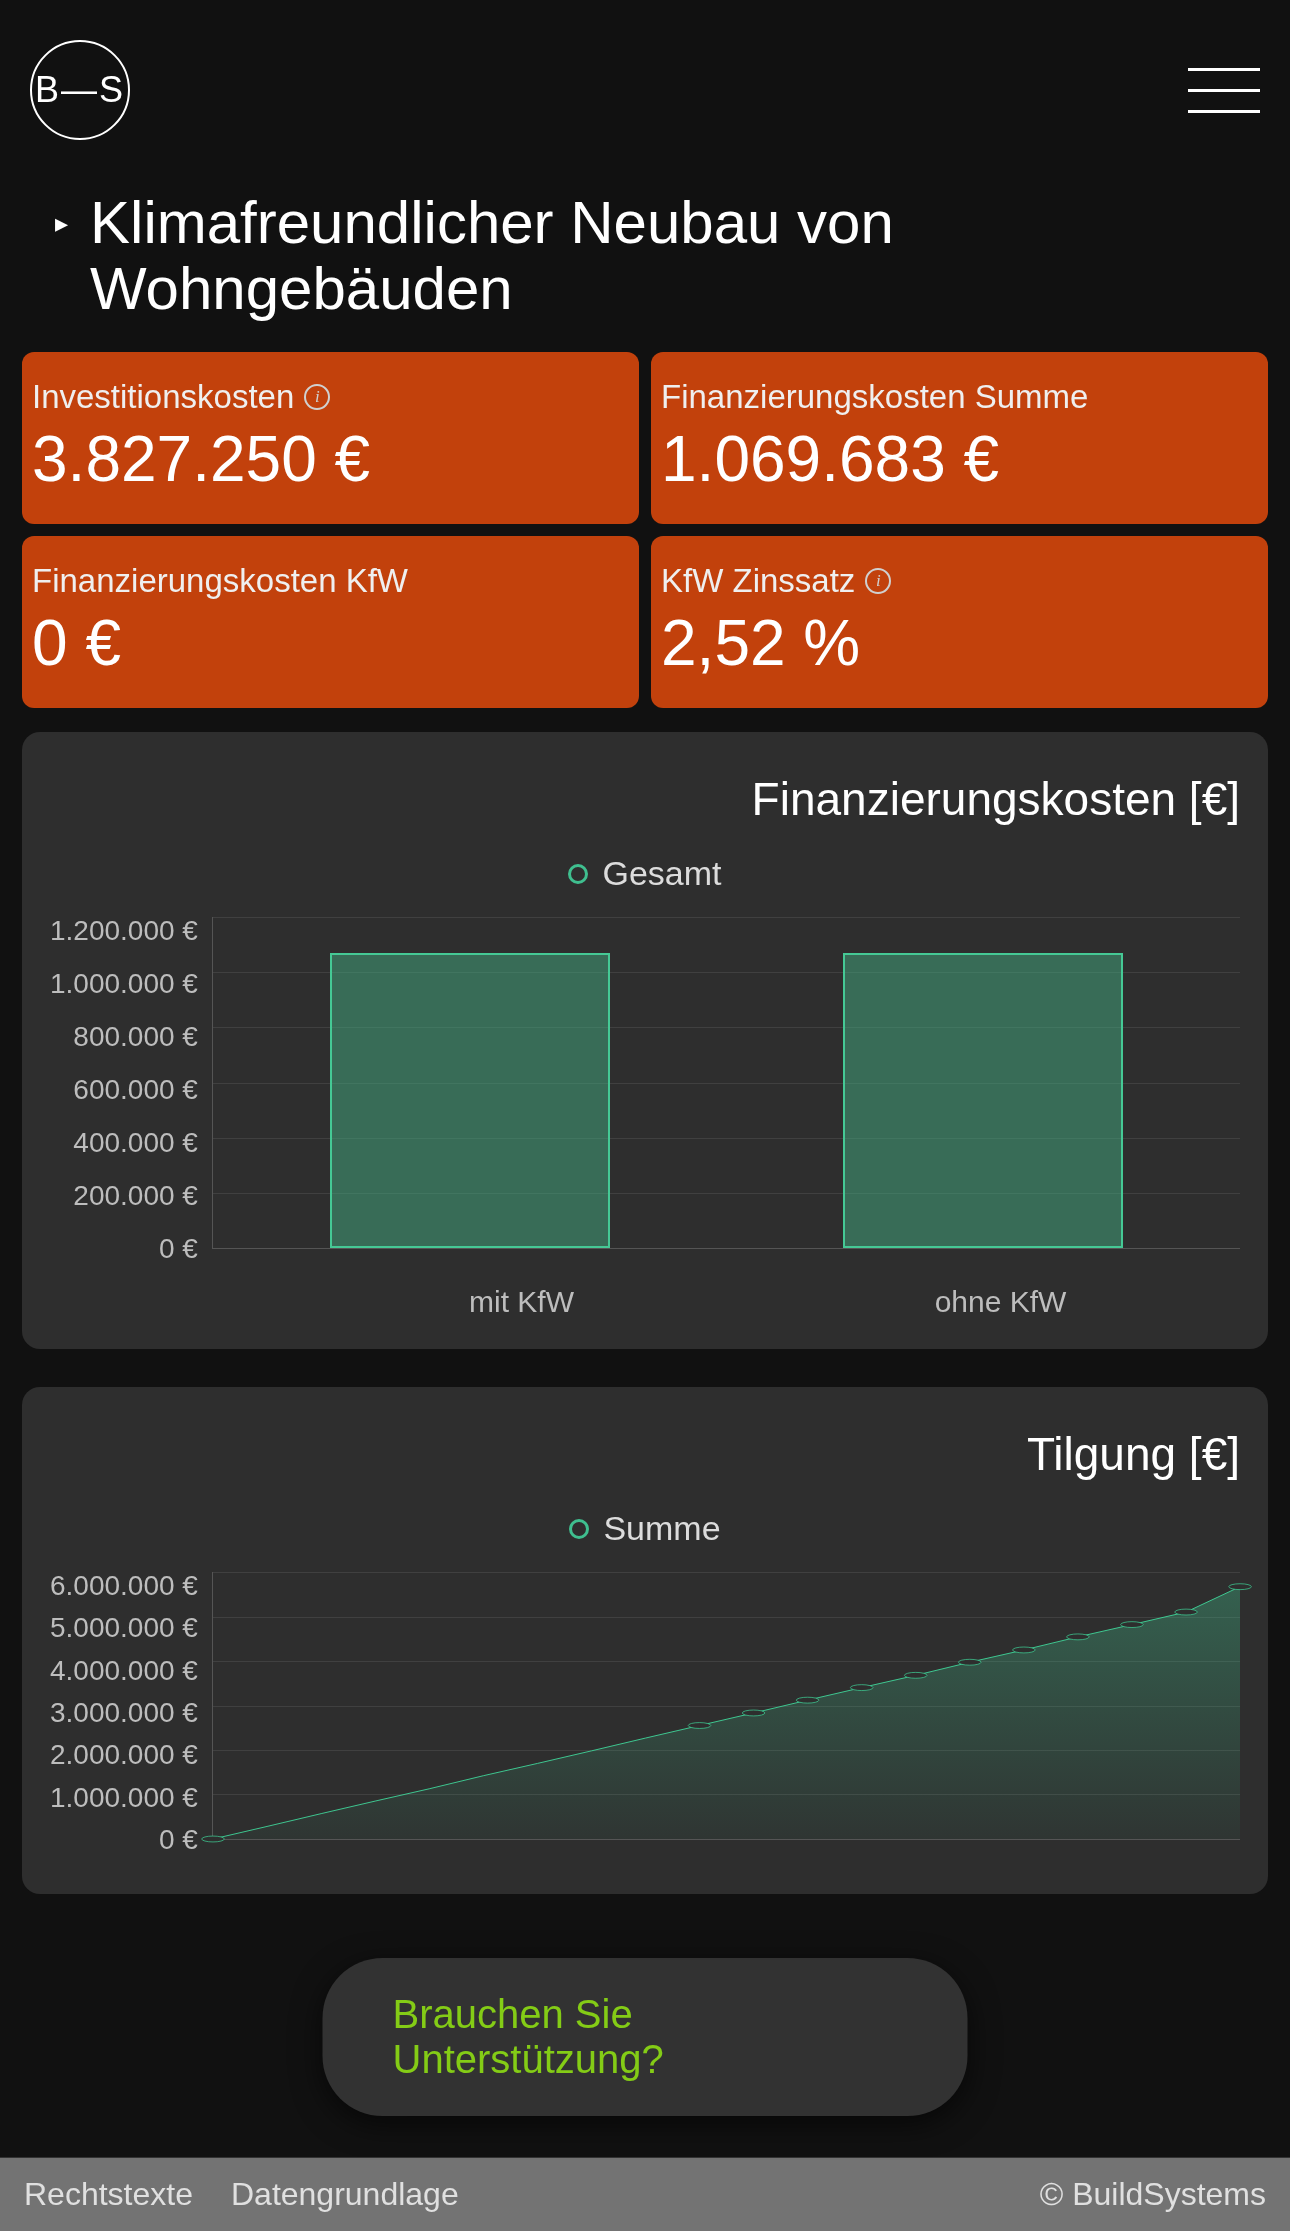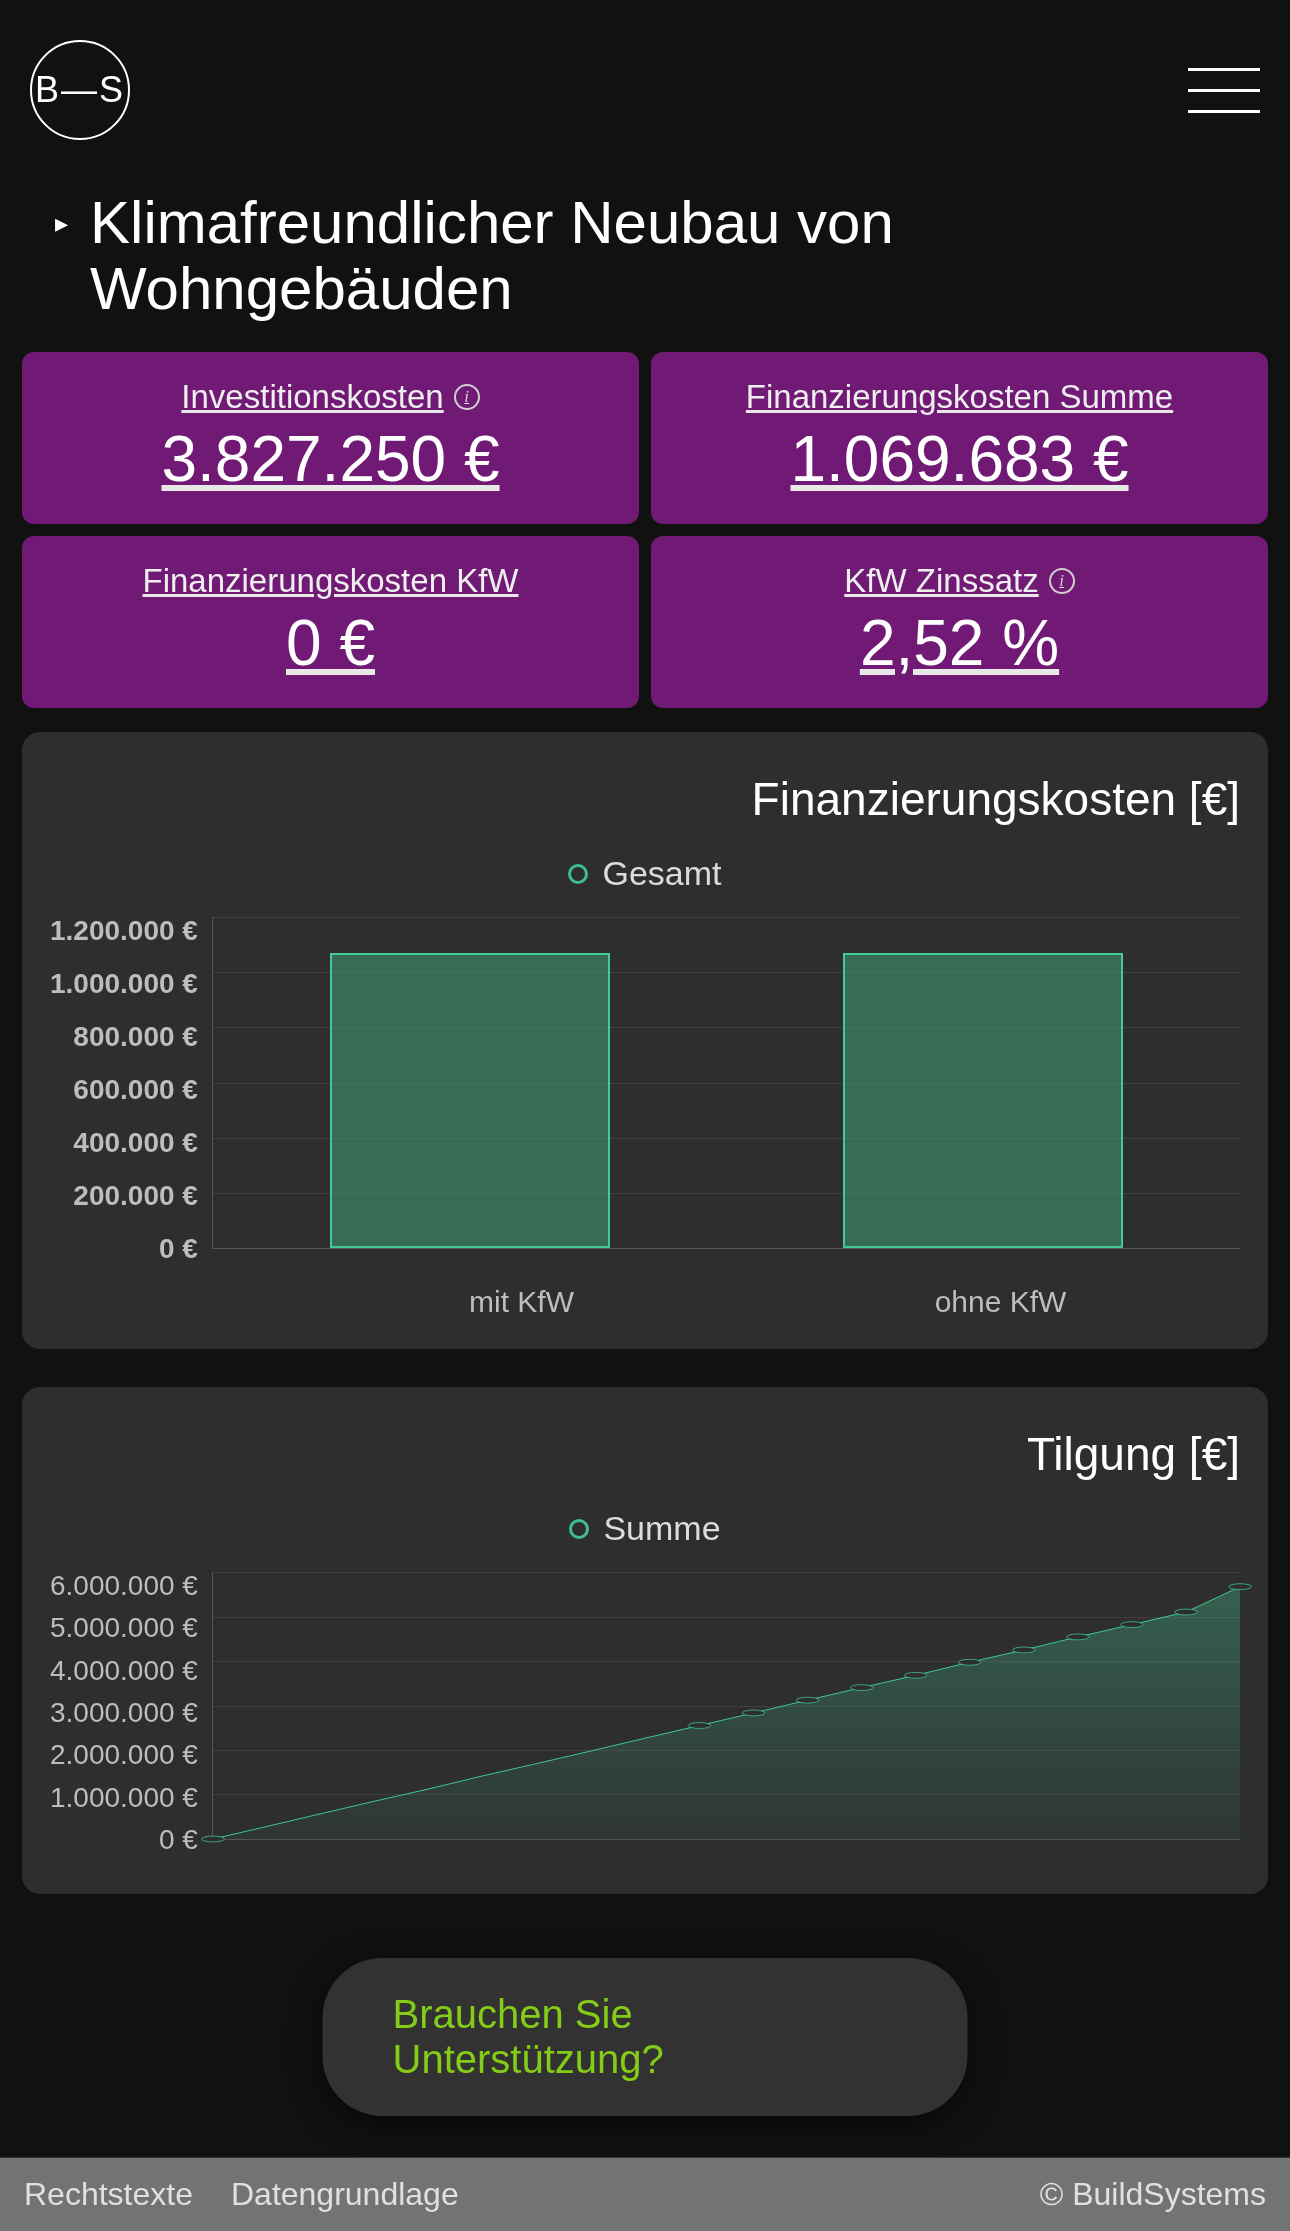--- a/index.html
+++ b/index.html
@@ -63,27 +63,25 @@
     font-weight: 500;
   }
   
   .metrics {
     display: grid;
     grid-template-columns: 1fr 1fr;
     gap: 12px;
     padding: 0 22px;
   }
   .metric-card {
-    background: #701a75;
+    background: #c2410c;
     border-radius: 12px;
     padding: 26px 10px 28px 10px;
     display: flex;
     flex-direction: column;
-    align-items: center;
-    text-decoration: underline;
   }
   .metric-label {
     font-size: 33px;
     color: #efefef;
     margin-bottom: 6px;
     display: flex;
     align-items: center;
     gap: 10px;
   }
   .info-icon {
@@ -281,21 +279,21 @@
   </div>
 </div>
 
 <div class="chart-card">
   <div class="chart-title">Finanzierungskosten [€]</div>
   <div class="legend">
     <span class="legend-dot"></span>
     <span class="legend-label">Gesamt</span>
   </div>
   <div class="plot-area">
-    <div class="y-axis" style="height:346px;font-weight:bold;">
+    <div class="y-axis" style="height:346px;">
       <span class="y-tick">1.200.000 €</span>
       <span class="y-tick">1.000.000 €</span>
       <span class="y-tick">800.000 €</span>
       <span class="y-tick">600.000 €</span>
       <span class="y-tick">400.000 €</span>
       <span class="y-tick">200.000 €</span>
       <span class="y-tick">0 €</span>
     </div>
     <div class="plot" style="height:332px;">
       <div class="gridline" style="top:0%"></div>

